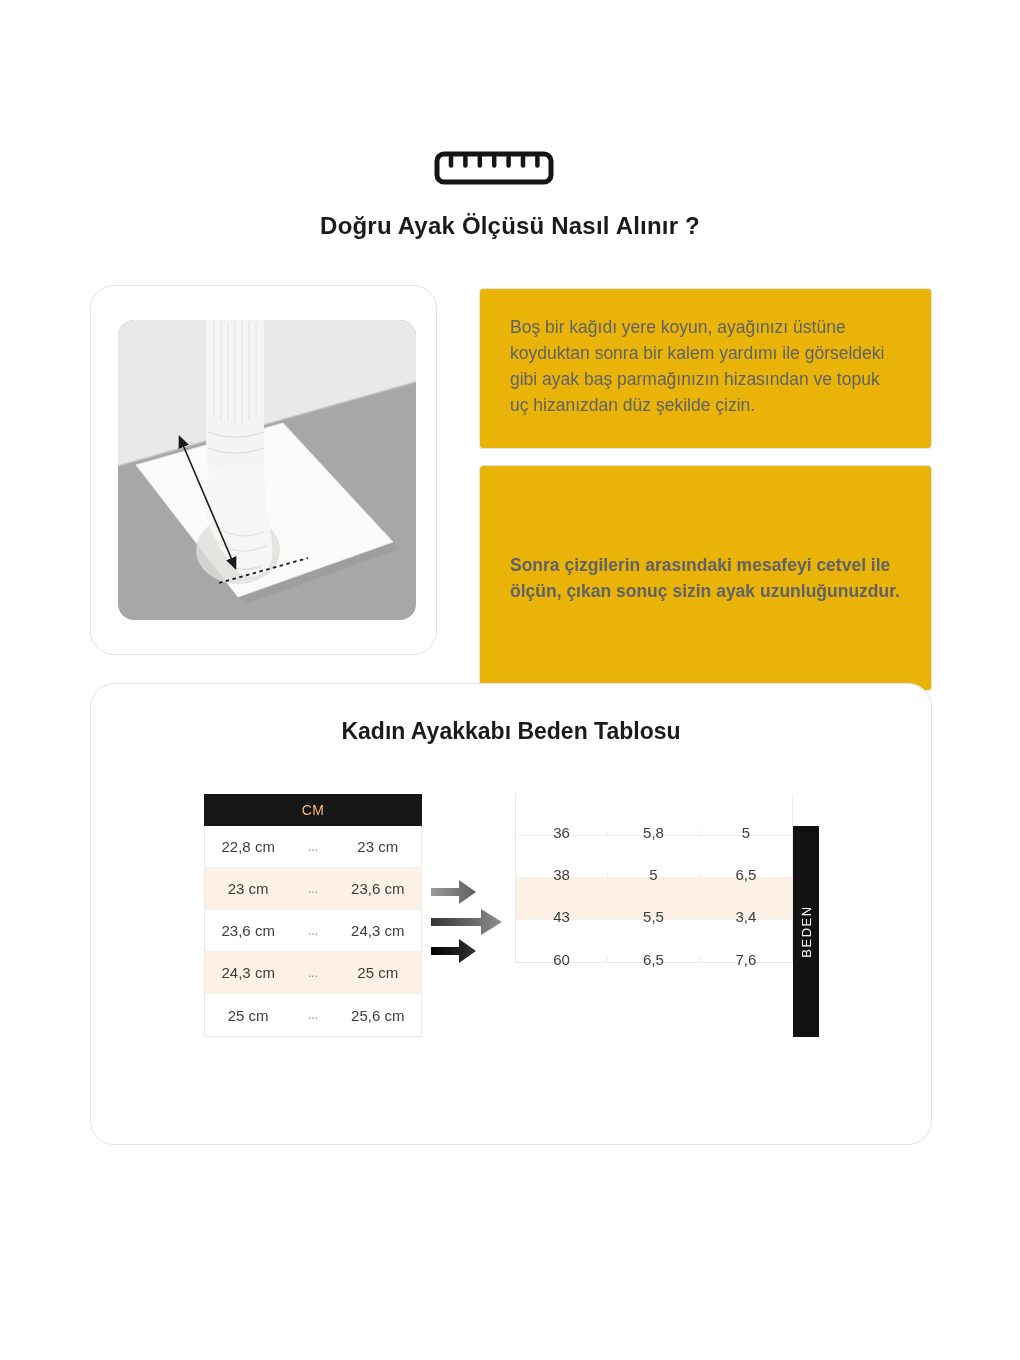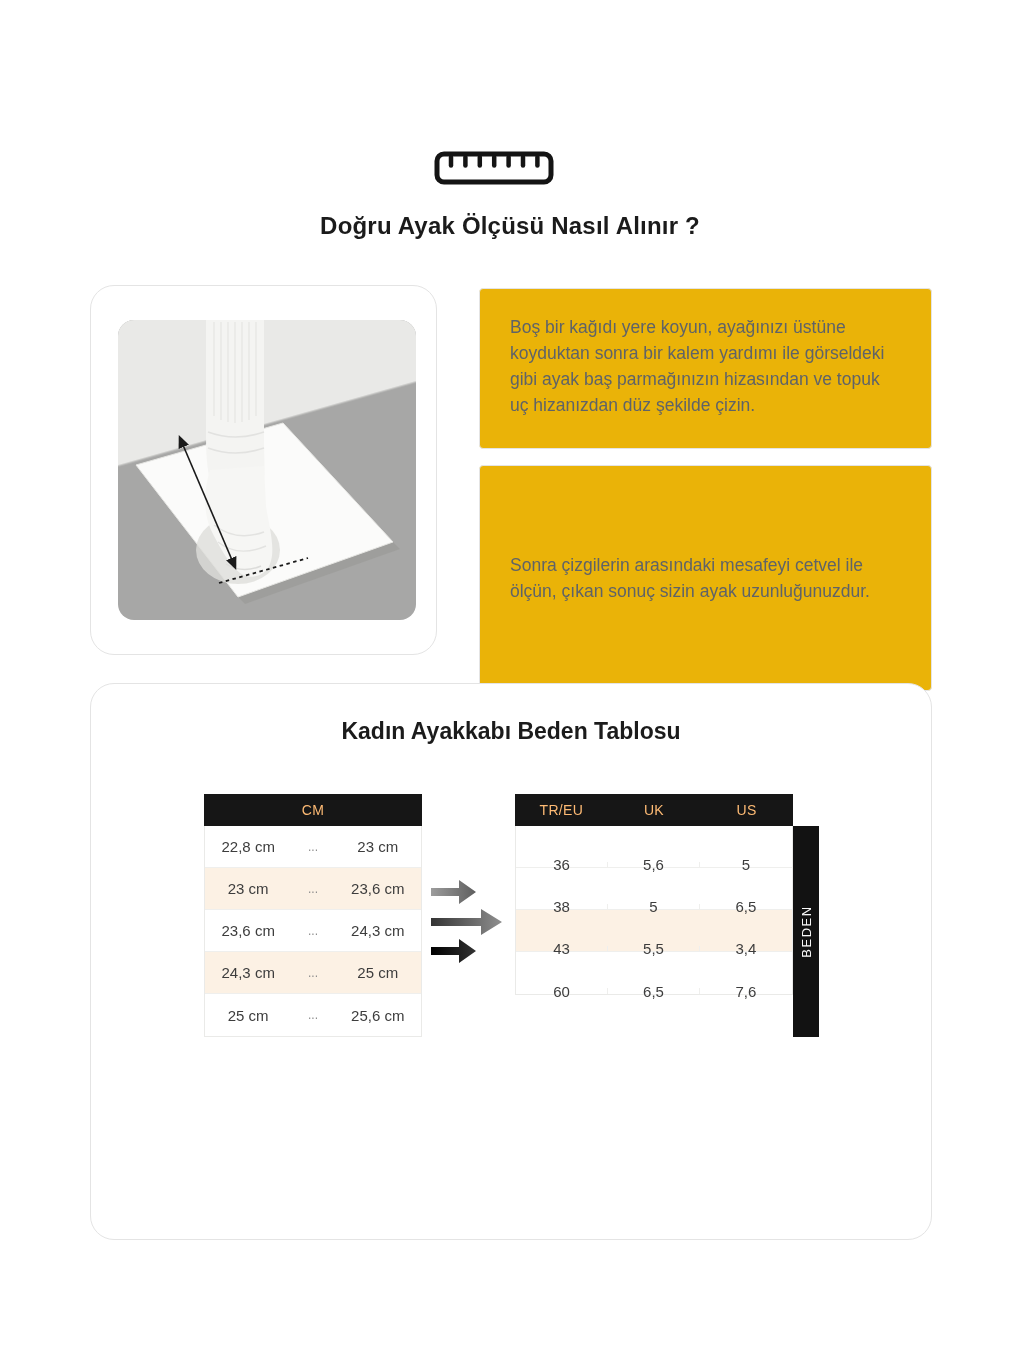--- a/index.html
+++ b/index.html
@@ -27,25 +27,25 @@
   .photo{position:absolute;left:27px;top:34px;width:298px;height:300px;border-radius:16px;overflow:hidden;}
   .photo svg{display:block;}
 
   .info-box{
     left:479px;width:453px;border:1px solid var(--card-border,#e4e4e4);
     border-radius:4px;background:#eab308;box-sizing:border-box;
     color:var(--paragraph-text,#5f6368);font-size:17.5px;line-height:26px;
   }
   .info-box p{margin:0;}
   .box1{top:288px;height:161px;padding:25px 30px;}
-  .box2{top:465px;height:226px;padding:0 30px;display:flex;align-items:center;}
+  .box2{top:465px;height:226px;padding:0 30px;display:flex;align-items:center;font-weight:bold;}
 
   
   .size-card{
-    left:90px;top:683px;width:842px;height:557px;
+    left:90px;top:683px;width:842px;height:462px;
     border:1px solid var(--card-border,#e4e4e4);border-radius:24px;background:#fff;box-sizing:border-box;
   }
   .size-title{
     margin:0;position:absolute;left:0;right:0;top:34px;text-align:center;
     font-size:23px;font-weight:700;color:var(--title-text,#1b1b1b);
   }
 
   .t-header{
     height:32px;background:var(--table-header-bg,#161616);color:#fdba74;
     display:flex;align-items:center;justify-content:center;font-size:14px;letter-spacing:.3px;
@@ -207,29 +207,24 @@
               <stop offset="1" stop-color="#333333"></stop>
           </linearGradient>
         </defs>
         <path d="M2,10 h28 v-8 l17,12 l-17,12 v-8 h-28 z" fill="url(#ga1)"></path>
         <path d="M2,40 h50 v-9 l21,13 l-21,13 v-9 h-50 z" fill="url(#ga2)"></path>
         <path d="M2,69 h28 v-8 l17,12 l-17,12 v-8 h-28 z" fill="url(#ga3)"></path>
       </svg>
     </div>
 
     <div class="abs size-table">
-      <div class="t-header">
-        <span class="hcell">TR/EU</span>
-        <span class="hcell">UK</span>
-        <span class="hcell">US</span>
-      </div>
       <div class="t-body">
         <div class="row">
           <span class="cell">36</span>
-          <span class="cell">5,6</span>
+          <span class="cell">5,8</span>
           <span class="cell">5</span>
         </div>
         <div class="row">
           <span class="cell">38</span>
           <span class="cell">5</span>
           <span class="cell">6,5</span>
         </div>
         <div class="row hl">
           <span class="cell">43</span>
           <span class="cell">5,5</span>

